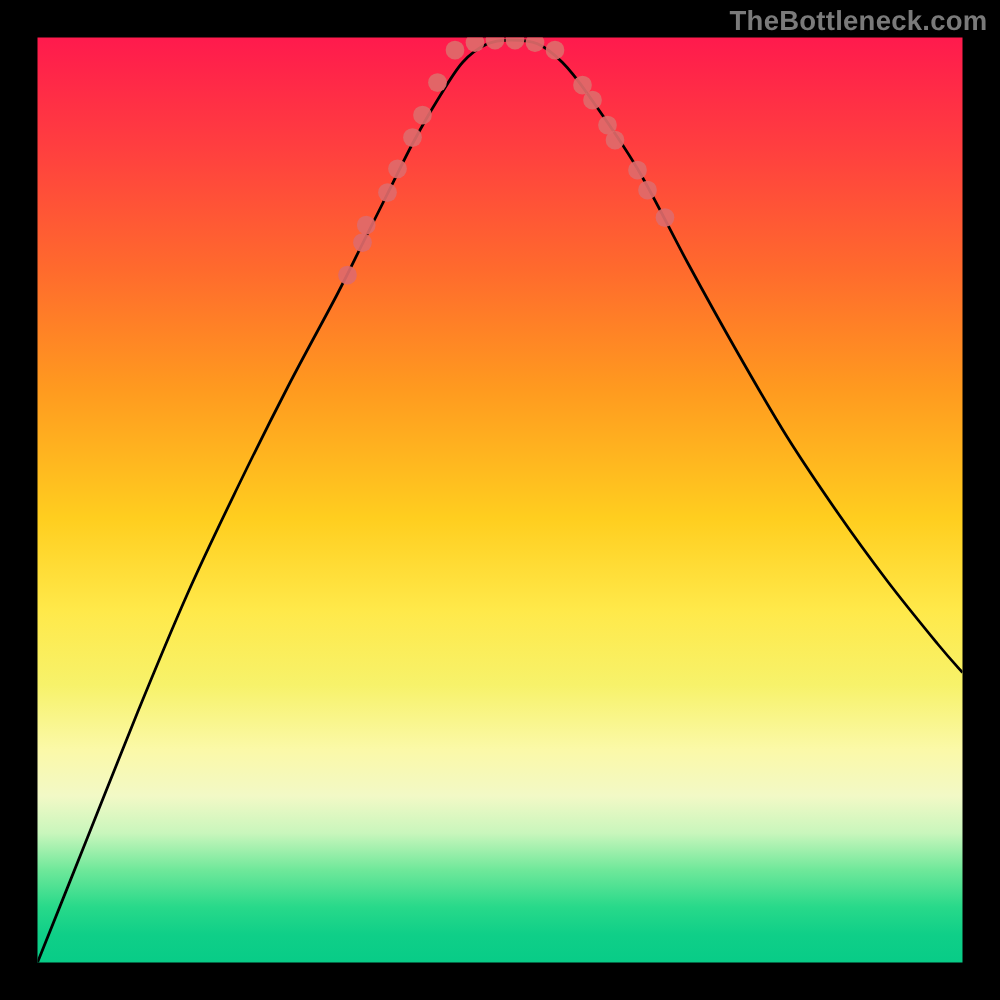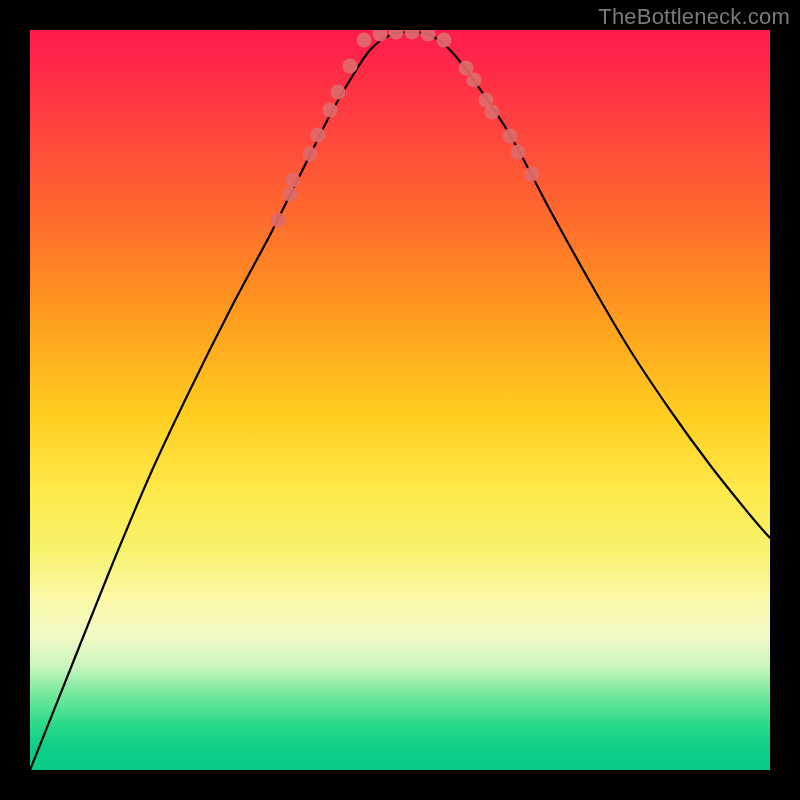--- a/index.html
+++ b/index.html
@@ -49,21 +49,21 @@
     left: 0;
     width: 740px;
     height: 740px;
   }
   .watermark {
     position: absolute;
     top: 4px;
     right: 10px;
     color: #7a7a7a;
     font-size: 22px;
-    font-weight: 400;
+    font-weight: 700;
     letter-spacing: 0.2px;
     user-select: none;
   }
 </style>
 </head>
 <body>
 
 <div class="frame">
   <div class="plot">
     <svg class="curve" viewBox="0 0 740 740" preserveAspectRatio="none">

